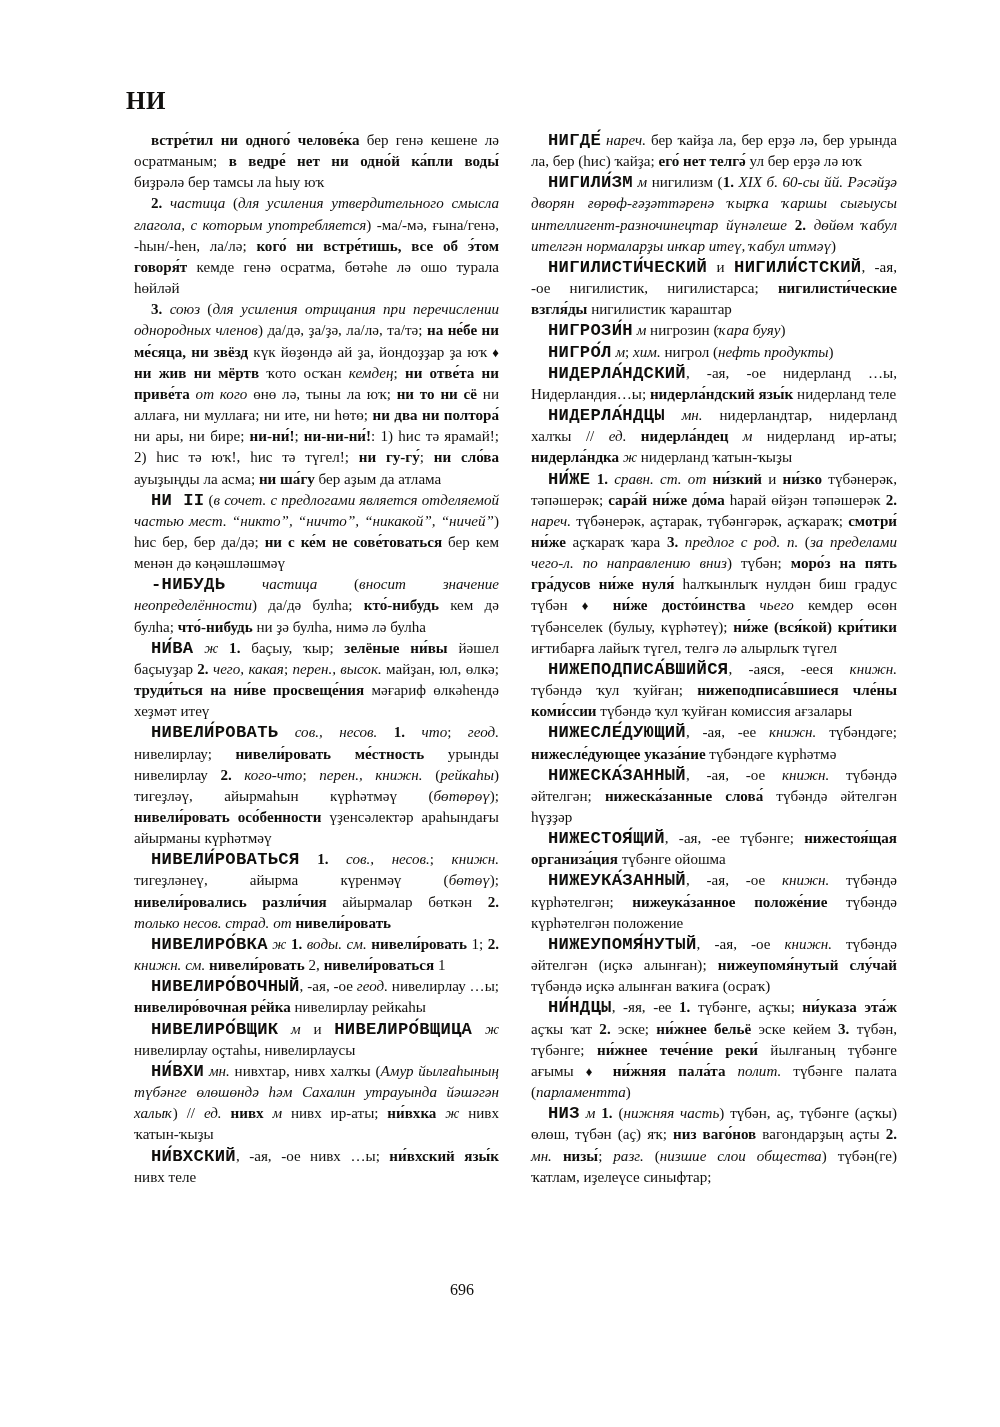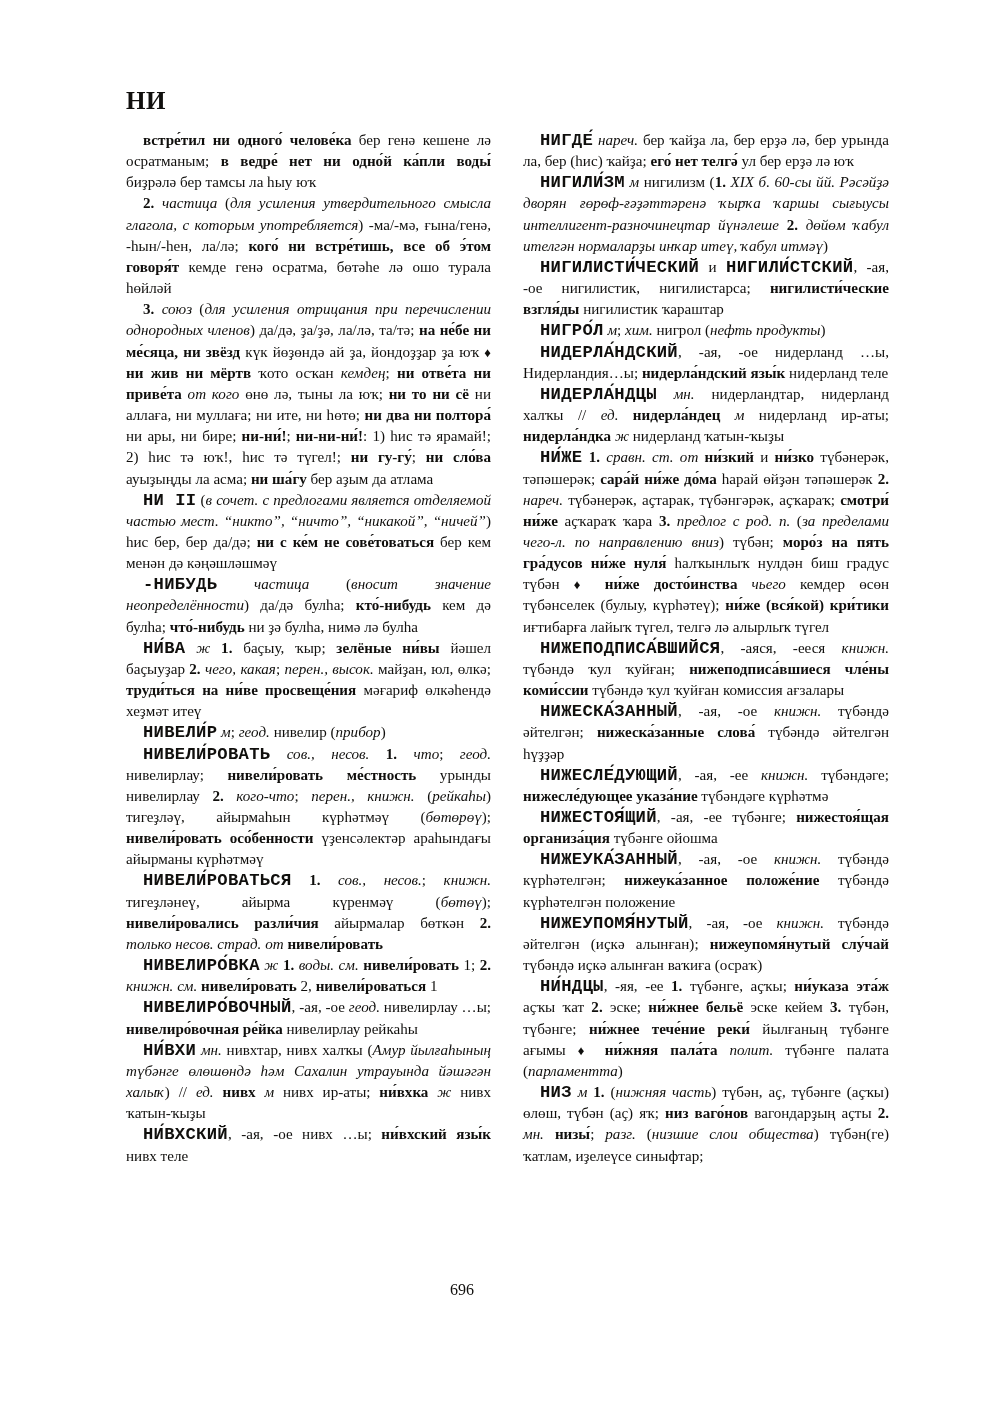--- a/index.html
+++ b/index.html
@@ -28,21 +28,21 @@
     position: absolute;
     left: 126px;
     top: 88px;
     font-size: 25px;
     font-weight: bold;
     letter-spacing: 0.5px;
     line-height: 1;
   }
   .columns {
     position: absolute;
-    left: 126px;
+    left: 134px;
     top: 130px;
     width: 763px;
     display: flex;
     gap: 32px;
   }
   .col {
     width: 365px;
     font-size: 15.1px;
     line-height: 21.15px;
     text-align: justify;
@@ -82,40 +82,41 @@
 
   <div class="columns">
 
     <div class="col left">
       <p class="entry"><b>встре́тил ни одного́ челове́ка</b> бер генә кешене лә осратманым; <b>в ведре́ нет ни одно́й ка́пли воды́</b> биҙрәлә бер тамсы ла һыу юҡ</p>
       <p class="entry"><b>2.</b> <i>частица</i> (<i>для усиления утвердительного смысла глагола, с которым употребляется</i>) -ма/-мә, ғына/генә, -һын/-һен, ла/лә; <b>кого́ ни встре́тишь, все об э́том говоря́т</b> кемде генә осратма, бөтәһе лә ошо турала һөйләй</p>
       <p class="entry"><b>3.</b> <i>союз</i> (<i>для усиления отрицания при перечислении однородных членов</i>) да/дә, ҙа/ҙә, ла/лә, та/тә; <b>на не́бе ни ме́сяца, ни звёзд</b> күк йөҙөндә ай ҙа, йондоҙҙар ҙа юҡ <span class="lozenge">♦</span> <b>ни жив ни мёртв</b> ҡото осҡан <i>кемдең</i>; <b>ни отве́та ни приве́та</b> <i>от кого</i> өнө лә, тыны ла юҡ; <b>ни то ни сё</b> ни аллаға, ни муллаға; ни ите, ни һөтө; <b>ни два ни полтора́</b> ни ары, ни бире; <b>ни-ни́!</b>; <b>ни-ни-ни́!</b>: 1) һис тә ярамай!; 2) һис тә юҡ!, һис тә түгел!; <b>ни гу-гу́</b>; <b>ни сло́ва</b> ауыҙыңды ла асма; <b>ни ша́гу</b> бер аҙым да атлама</p>
       <p class="entry"><b class="hw-big">НИ II</b> (<i>в сочет. с предлогами является отделяемой частью мест.</i> <i>“никто”, “ничто”, “никакой”, “ничей”</i>) һис бер, бер да/дә; <b>ни с ке́м не сове́товаться</b> бер кем менән дә кәңәшләшмәү</p>
       <p class="entry"><b class="hw-big">-НИБУДЬ</b> <i>частица</i> (<i>вносит значение неопределённости</i>) да/дә булһа; <b>кто́-нибудь</b> кем дә булһа; <b>что́-нибудь</b> ни ҙә булһа, нимә лә булһа</p>
       <p class="entry"><b class="hw-big">НИ́ВА</b> <i>ж</i> <b>1.</b> баҫыу, ҡыр; <b>зелёные ни́вы</b> йәшел баҫыуҙар <b>2.</b> <i>чего, какая</i>; <i>перен., высок.</i> майҙан, юл, өлкә; <b>труди́ться на ни́ве просвеще́ния</b> мәғариф өлкәһендә хеҙмәт итеү</p>
-      <p class="entry"><b class="hw-big">НИВЕЛИ́Р</b> <i>м</i>; <i>геод.</i> нивелир (<i>прибор</i>)</p>
       <p class="entry"><b class="hw-big">НИВЕЛИ́РОВАТЬ</b> <i>сов., несов.</i> <b>1.</b> <i>что</i>; <i>геод.</i> нивелирлау; <b>нивели́ровать ме́стность</b> урынды нивелирлау <b>2.</b> <i>кого-что</i>; <i>перен., книжн.</i> (<i>рейкаһы</i>) тигеҙләү, айырмаһын күрһәтмәү (<i>бөтөрөү</i>); <b>нивели́ровать осо́бенности</b> үҙенсәлектәр араһындағы айырманы күрһәтмәү</p>
       <p class="entry"><b class="hw-big">НИВЕЛИ́РОВАТЬСЯ</b> <b>1.</b> <i>сов., несов.</i>; <i>книжн.</i> тигеҙләнеү, айырма күренмәү (<i>бөтөү</i>); <b>нивели́ровались разли́чия</b> айырмалар бөткән <b>2.</b> <i>только несов. страд. от</i> <b>нивели́ровать</b></p>
       <p class="entry"><b class="hw-big">НИВЕЛИРО́ВКА</b> <i>ж</i> <b>1.</b> <i>воды. см.</i> <b>нивели́ровать</b> 1; <b>2.</b> <i>книжн. см.</i> <b>нивели́ровать</b> 2, <b>нивели́роваться</b> 1</p>
       <p class="entry"><b class="hw-big">НИВЕЛИРО́ВОЧНЫЙ</b>, -ая, -ое <i>геод.</i> нивелирлау …ы; <b>нивелиро́вочная ре́йка</b> нивелирлау рейкаһы</p>
+      <p class="entry"><b class="hw-big">НИВЕЛИРО́ВЩИК</b> <i>м</i> и <b class="hw-big">НИВЕЛИРО́ВЩИЦА</b> <i>ж</i> нивелирлау оҫтаһы, нивелирлаусы</p>
       <p class="entry"><b class="hw-big">НИ́ВХИ</b> <i>мн.</i> нивхтар, нивх халҡы (<i>Амур йылғаһының түбәнге өлөшөндә һәм Сахалин утрауында йәшәгән халыҡ</i>) // <i>ед.</i> <b>нивх</b> <i>м</i> нивх ир-аты; <b>ни́вхка</b> <i>ж</i> нивх ҡатын-ҡыҙы</p>
       <p class="entry"><b class="hw-big">НИ́ВХСКИЙ</b>, -ая, -ое нивх …ы; <b>ни́вхский язы́к</b> нивх теле</p>
     </div>
 
     <div class="col right">
       <p class="entry"><b class="hw-big">НИГДЕ́</b> <i>нареч.</i> бер ҡайҙа ла, бер ерҙә лә, бер урында ла, бер (һис) ҡайҙа; <b>его́ нет телгә́</b> ул бер ерҙә лә юҡ</p>
       <p class="entry"><b class="hw-big">НИГИЛИ́ЗМ</b> <i>м</i> нигилизм (<b>1.</b> <i>XIX б. 60-сы йй. Рәсәйҙә дворян ғөрөф-ғәҙәттәренә ҡырҡа ҡаршы сығыусы интеллигент-разночинецтар йүнәлеше</i> <b>2.</b> <i>дөйөм ҡабул ителгән нормаларҙы инҡар итеү, ҡабул итмәү</i>)</p>
       <p class="entry"><b class="hw-big">НИГИЛИСТИ́ЧЕСКИЙ</b> и <b class="hw-big">НИГИЛИ́СТСКИЙ</b>, -ая, -ое нигилистик, нигилистарса; <b>нигилисти́ческие взгля́ды</b> нигилистик ҡараштар</p>
+      <p class="entry"><b class="hw-big">НИГРОЗИ́Н</b> <i>м</i> нигрозин (<i>ҡара буяу</i>)</p>
       <p class="entry"><b class="hw-big">НИГРО́Л</b> <i>м</i>; <i>хим.</i> нигрол (<i>нефть продукты</i>)</p>
       <p class="entry"><b class="hw-big">НИДЕРЛА́НДСКИЙ</b>, -ая, -ое нидерланд …ы, Нидерландия…ы; <b>нидерла́ндский язы́к</b> нидерланд теле</p>
       <p class="entry"><b class="hw-big">НИДЕРЛА́НДЦЫ</b> <i>мн.</i> нидерландтар, нидерланд халҡы // <i>ед.</i> <b>нидерла́ндец</b> <i>м</i> нидерланд ир-аты; <b>нидерла́ндка</b> <i>ж</i> нидерланд ҡатын-ҡыҙы</p>
       <p class="entry"><b class="hw-big">НИ́ЖЕ</b> <b>1.</b> <i>сравн. ст. от</i> <b>ни́зкий</b> и <b>ни́зко</b> түбәнерәк, тәпәшерәк; <b>сара́й ни́же до́ма</b> һарай өйҙән тәпәшерәк <b>2.</b> <i>нареч.</i> түбәнерәк, аҫтарак, түбәнгәрәк, аҫҡараҡ; <b>смотри́ ни́же</b> аҫҡараҡ ҡара <b>3.</b> <i>предлог с род. п.</i> (<i>за пределами чего-л. по направлению вниз</i>) түбән; <b>моро́з на пять гра́дусов ни́же нуля́</b> һалҡынлыҡ нулдән биш градус түбән <span class="lozenge">♦</span> <b>ни́же досто́инства</b> <i>чьего</i> кемдер өсөн түбәнселек (булыу, күрһәтеү); <b>ни́же (вся́кой) кри́тики</b> иғтибарға лайыҡ түгел, телгә лә алырлыҡ түгел</p>
       <p class="entry"><b class="hw-big">НИЖЕПОДПИСА́ВШИЙСЯ</b>, -аяся, -ееся <i>книжн.</i> түбәндә ҡул ҡуйған; <b>нижеподписа́вшиеся чле́ны коми́ссии</b> түбәндә ҡул ҡуйған комиссия ағзалары</p>
+      <p class="entry"><b class="hw-big">НИЖЕСЛЕ́ДУЮЩИЙ</b>, -ая, -ее <i>книжн.</i> түбәндәге; <b>нижесле́дующее указа́ние</b> түбәндәге күрһәтмә</p>
       <p class="entry"><b class="hw-big">НИЖЕСКА́ЗАННЫЙ</b>, -ая, -ое <i>книжн.</i> түбәндә әйтелгән; <b>нижеска́занные слова́</b> түбәндә әйтелгән һүҙҙәр</p>
-      <p class="entry"><b class="hw-big">НИЖЕСЛЕ́ДУЮЩИЙ</b>, -ая, -ее <i>книжн.</i> түбәндәге; <b>нижесле́дующее указа́ние</b> түбәндәге күрһәтмә</p>
       <p class="entry"><b class="hw-big">НИЖЕСТОЯ́ЩИЙ</b>, -ая, -ее түбәнге; <b>нижестоя́щая организа́ция</b> түбәнге ойошма</p>
       <p class="entry"><b class="hw-big">НИЖЕУКА́ЗАННЫЙ</b>, -ая, -ое <i>книжн.</i> түбәндә күрһәтелгән; <b>нижеука́занное положе́ние</b> түбәндә күрһәтелгән положение</p>
       <p class="entry"><b class="hw-big">НИЖЕУПОМЯ́НУТЫЙ</b>, -ая, -ое <i>книжн.</i> түбәндә әйтелгән (иҫкә алынған); <b>нижеупомя́нутый слу́чай</b> түбәндә иҫкә алынған ваҡиға (осраҡ)</p>
       <p class="entry"><b class="hw-big">НИ́НДЦЫ</b>, -яя, -ее <b>1.</b> түбәнге, аҫҡы; <b>ни́указа эта́ж</b> аҫҡы ҡат <b>2.</b> эске; <b>ни́жнее бельё</b> эске кейем <b>3.</b> түбән, түбәнге; <b>ни́жнее тече́ние реки́</b> йылғаның түбәнге ағымы <span class="lozenge">♦</span> <b>ни́жняя пала́та</b> <i>полит.</i> түбәнге палата (<i>парламентта</i>)</p>
       <p class="entry"><b class="hw-big">НИЗ</b> <i>м</i> <b>1.</b> (<i>нижняя часть</i>) түбән, аҫ, түбәнге (аҫҡы) өлөш, түбән (аҫ) яҡ; <b>низ ваго́нов</b> вагондарҙың аҫты <b>2.</b> <i>мн.</i> <b>низы́</b>; <i>разг.</i> (<i>низшие слои общества</i>) түбән(ге) ҡатлам, иҙелеүсе синыфтар;</p>
     </div>
 
   </div>
 
   <div class="pagenum">696</div>

